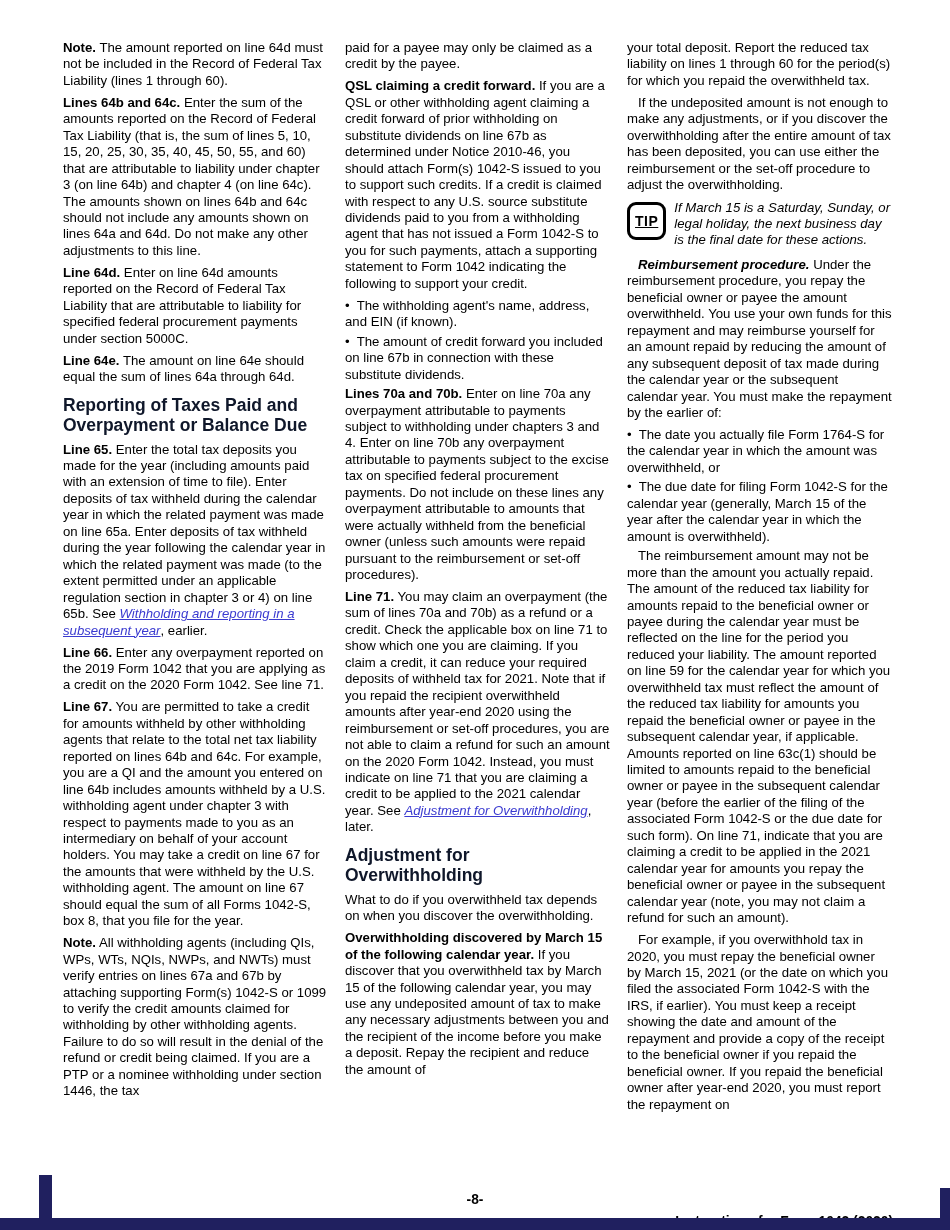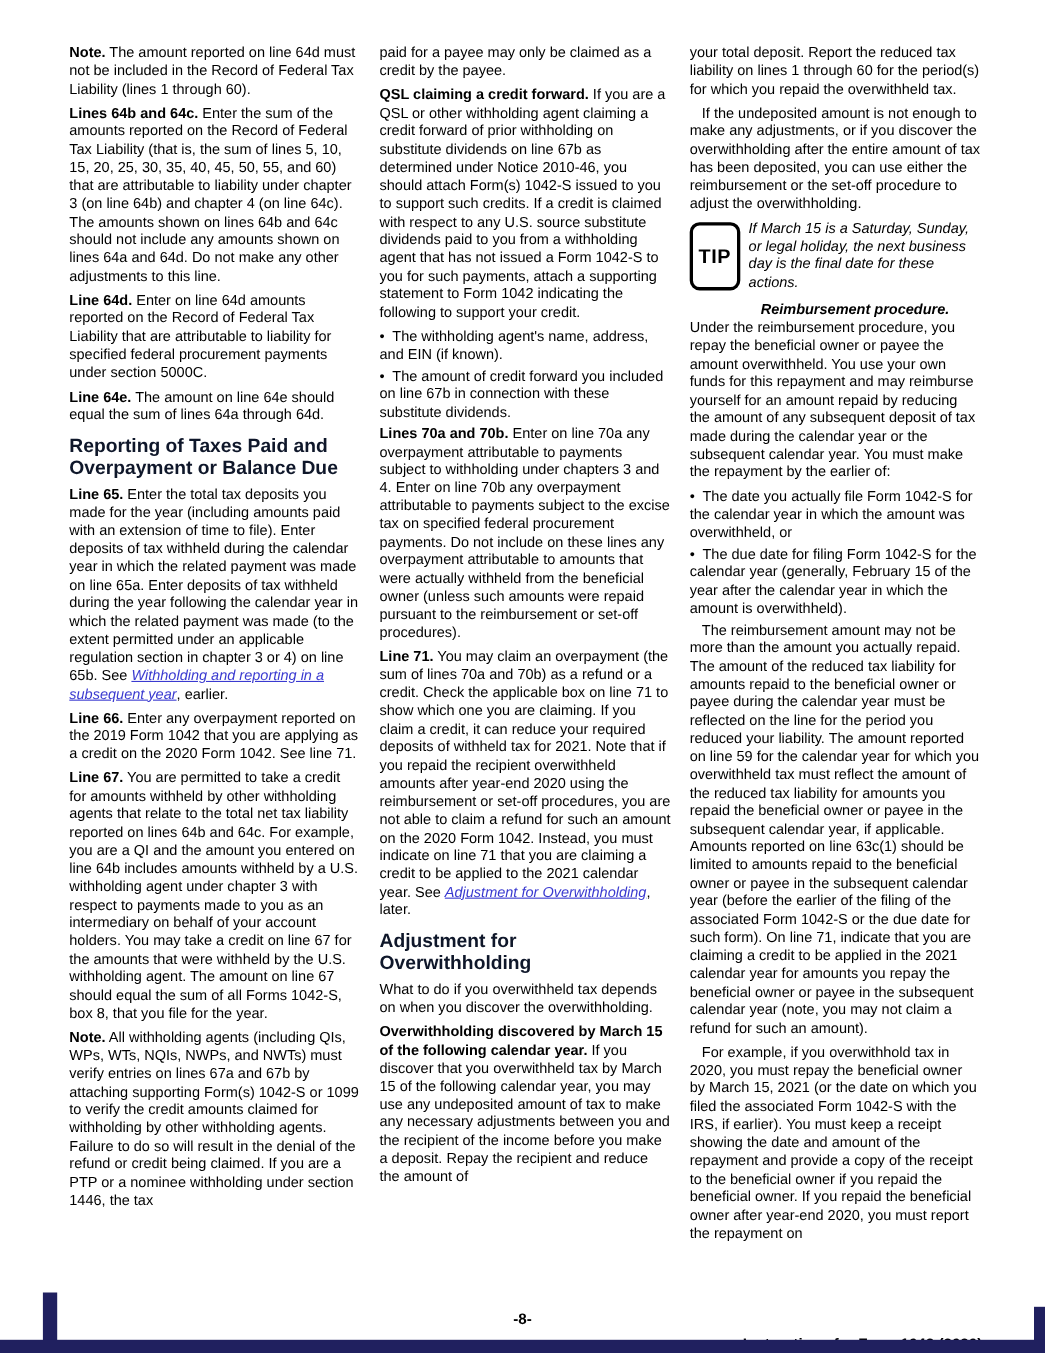--- a/index.html
+++ b/index.html
@@ -42,27 +42,28 @@
     color: var(--link-color, #3a3ad0);
     font-style: italic;
     text-decoration: underline;
     cursor: pointer;
   }
   .tip { margin: 6px 0 8px 0; font-style: italic; }
   .tip-icon {
     float: left;
     font-style: normal;
     font-weight: 800;
-    font-size: 18px;
+    font-size: 14px;
     line-height: 22px;
     border: 3px solid #000;
     border-radius: 9px;
-    padding: 17px 5px;
+    padding: 5px 5px;
     margin: 2px 8px 16px 0;
     letter-spacing: 0.5px;
+    text-decoration: underline;
   }
   .footer {
     position: absolute;
     left: 0; right: 0;
     top: 1192px;
     height: 18px;
     font-weight: bold;
     font-size: 13.8px;
   }
   .pagenum {
@@ -106,22 +107,22 @@
         <p class="para"><span class="b">Line 71.</span><span> You may claim an overpayment (the sum of lines 70a and 70b) as a refund or a credit. Check the applicable box on line 71 to show which one you are claiming. If you claim a credit, it can reduce your required deposits of withheld tax for 2021. Note that if you repaid the recipient overwithheld amounts after year-end 2020 using the reimbursement or set-off procedures, you are not able to claim a refund for such an amount on the 2020 Form 1042. Instead, you must indicate on line 71 that you are claiming a credit to be applied to the 2021 calendar year. See </span><a class="link" href="#">Adjustment for Overwithholding</a><span>, later.</span></p>
         <h2 class="heading">Adjustment for Overwithholding</h2>
         <p class="para"><span>What to do if you overwithheld tax depends on when you discover the overwithholding.</span></p>
         <p class="para"><span class="b">Overwithholding discovered by March 15 of the following calendar year.</span><span> If you discover that you overwithheld tax by March 15 of the following calendar year, you may use any undeposited amount of tax to make any necessary adjustments between you and the recipient of the income before you make a deposit. Repay the recipient and reduce the amount of</span></p>
       </div>
     <div class="col">
         <p class="para"><span>your total deposit. Report the reduced tax liability on lines 1 through 60 for the period(s) for which you repaid the overwithheld tax.</span></p>
         <p class="para indent"><span>If the undeposited amount is not enough to make any adjustments, or if you discover the overwithholding after the entire amount of tax has been deposited, you can use either the reimbursement or the set-off procedure to adjust the overwithholding.</span></p>
         <div class="tip"><span class="tip-icon">TIP</span><span class="i">If March 15 is a Saturday, Sunday, or legal holiday, the next business day is the final date for these actions.</span></div>
         <p class="para indent"><span class="b i">Reimbursement procedure.</span><span> Under the reimbursement procedure, you repay the beneficial owner or payee the amount overwithheld. You use your own funds for this repayment and may reimburse yourself for an amount repaid by reducing the amount of any subsequent deposit of tax made during the calendar year or the subsequent calendar year. You must make the repayment by the earlier of:</span></p>
-        <p class="para bullet"><span class="dot">•</span><span>The date you actually file Form 1042-S for the calendar year in which the amount was overwithheld, or</span></p>
-        <p class="para bullet"><span class="dot">•</span><span>The due date for filing Form 1042-S for the calendar year (generally, February 15 of the year after the calendar year in which the amount is overwithheld).</span></p>
+        <p class="para bullet"><span class="dot">•</span><span>The date you actually file Form 1764-S for the calendar year in which the amount was overwithheld, or</span></p>
+        <p class="para bullet"><span class="dot">•</span><span>The due date for filing Form 1042-S for the calendar year (generally, March 15 of the year after the calendar year in which the amount is overwithheld).</span></p>
         <p class="para indent"><span>The reimbursement amount may not be more than the amount you actually repaid. The amount of the reduced tax liability for amounts repaid to the beneficial owner or payee during the calendar year must be reflected on the line for the period you reduced your liability. The amount reported on line 59 for the calendar year for which you overwithheld tax must reflect the amount of the reduced tax liability for amounts you repaid the beneficial owner or payee in the subsequent calendar year, if applicable. Amounts reported on line 63c(1) should be limited to amounts repaid to the beneficial owner or payee in the subsequent calendar year (before the earlier of the filing of the associated Form 1042-S or the due date for such form). On line 71, indicate that you are claiming a credit to be applied in the 2021 calendar year for amounts you repay the beneficial owner or payee in the subsequent calendar year (note, you may not claim a refund for such an amount).</span></p>
         <p class="para indent"><span>For example, if you overwithhold tax in 2020, you must repay the beneficial owner by March 15, 2021 (or the date on which you filed the associated Form 1042-S with the IRS, if earlier). You must keep a receipt showing the date and amount of the repayment and provide a copy of the receipt to the beneficial owner if you repaid the beneficial owner. If you repaid the beneficial owner after year-end 2020, you must report the repayment on</span></p>
       </div>
   </div>
 
   <div class="footer">
     <span class="pagenum">-8-</span>
     <span class="footer-title">Instructions for Form 1042 (2020)</span>
   </div>
 

